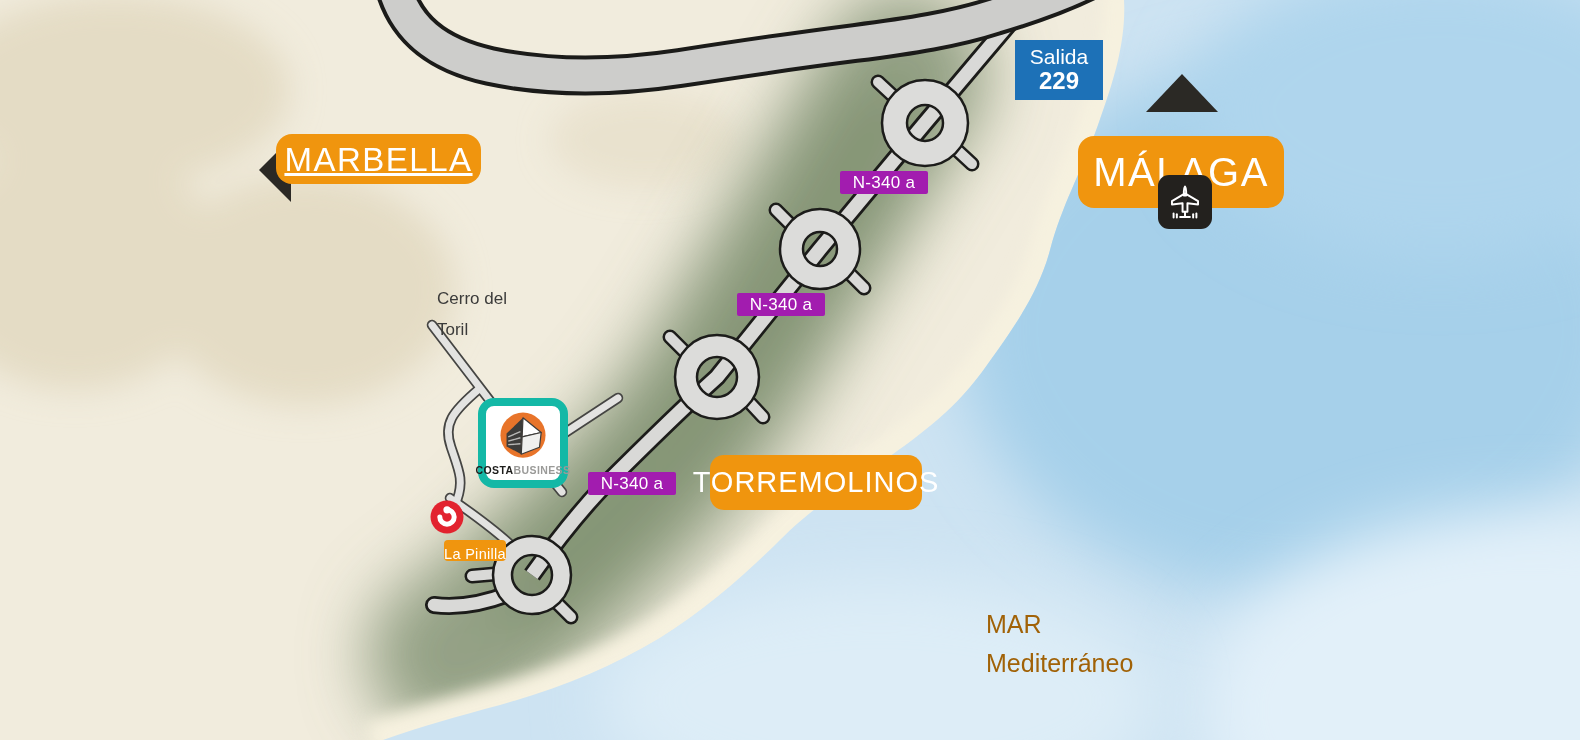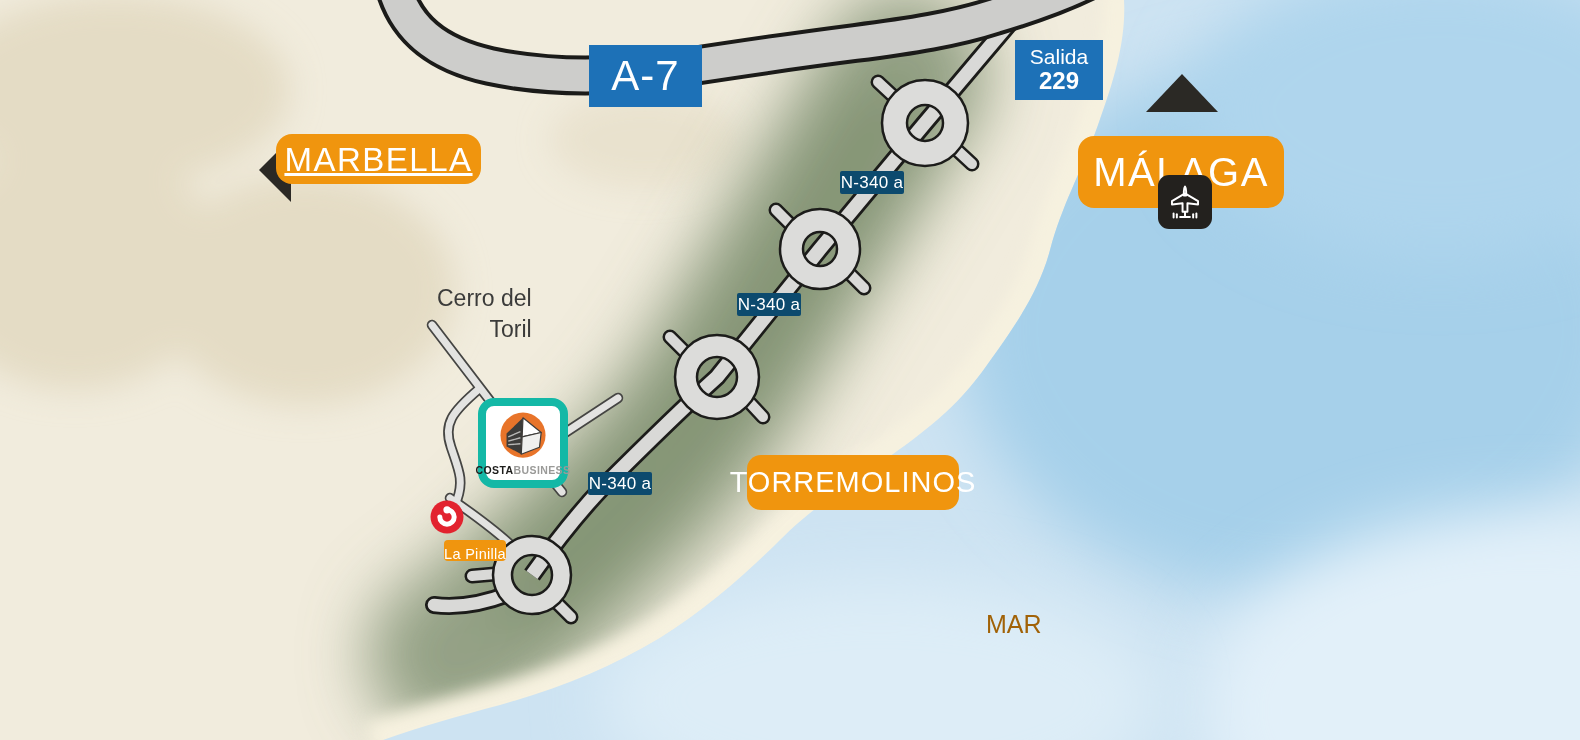--- a/index.html
+++ b/index.html
@@ -18,44 +18,44 @@
   .sign-blue{
     position:absolute;background:#1D71B7;color:#fff;
     display:flex;align-items:center;justify-content:center;
     flex-direction:column;line-height:1.08;
   }
   #sign-a7{left:589px;top:45px;width:113px;height:62px;font-size:42px;letter-spacing:1px;}
   #sign-salida{left:1015px;top:40px;width:88px;height:60px;font-size:21px;}
   #sign-salida .exit-number{font-weight:bold;font-size:24px;}
   #sign-marbella{left:276px;top:134px;width:205px;height:50px;font-size:33px;text-decoration:underline;}
   #sign-malaga{left:1078px;top:100px;width:206px;height:72px;font-size:40px;margin-top:36px;}
-  #sign-torremolinos{left:747px;top:455px;width:212px;height:55px;font-size:29px;letter-spacing:1px;border-radius:14px;}
+  #sign-torremolinos{left:710px;top:455px;width:212px;height:55px;font-size:29px;letter-spacing:1px;border-radius:14px;}
   #sign-lapinilla{left:444px;top:540px;width:62px;height:21px;font-size:14.5px;letter-spacing:.3px;border-radius:4px;align-items:flex-end;}
   .arrow-left{
     position:absolute;left:259px;top:138px;width:0;height:0;
     border-top:32px solid transparent;border-bottom:32px solid transparent;
     border-right:32px solid #2B2925;
   }
   .arrow-up{
     position:absolute;left:1146px;top:74px;width:0;height:0;
     border-left:36px solid transparent;border-right:36px solid transparent;
     border-bottom:38px solid #2B2925;
   }
   
   .road-label{
-    position:absolute;background:#0c4a6e;color:#fff;width:64px;height:23px;
+    position:absolute;background:#a21caf;color:#fff;width:88px;height:23px;
     display:flex;align-items:center;justify-content:center;
     font-size:17px;border-radius:2px;letter-spacing:.3px;
   }
   #n340-1{left:840px;top:171px;}
   #n340-2{left:737px;top:293px;}
   #n340-3{left:588px;top:472px;}
   
   .place{position:absolute;color:#3B3B3A;}
-  #place-cerro{left:437px;top:283px;font-size:23px;line-height:31px;text-align:right;}
+  #place-cerro{left:437px;top:283px;font-size:17px;line-height:31px;}
   #place-mar{left:986px;top:605px;font-size:25px;line-height:39px;color:#a16207;}
   
   #logo-box{
     position:absolute;left:478px;top:398px;width:90px;height:90px;
     background:#fff;border:8px solid #14b8a6;border-radius:16px;box-sizing:border-box;
     display:flex;flex-direction:column;align-items:center;justify-content:flex-start;
   }
   #logo-box svg{margin-top:4px;}
   .logo-text{font-size:10.5px;font-weight:bold;letter-spacing:.4px;line-height:1;margin-top:3px;white-space:nowrap;}
   .logo-text .p1{color:#1D1D1B;}
@@ -189,23 +189,20 @@
       <path d="M 493,575 a 39,39 0 1 0 78,0 a 39,39 0 1 0 -78,0 Z M 512,575 a 20,20 0 1 0 40,0 a 20,20 0 1 0 -40,0 Z"></path>
     </g>
 
     <g>
       <circle cx="447" cy="517" r="16.5" fill="#E2232F"></circle>
       <path d="M 447,509.8 A 7.2,7.2 0 1 1 439.8,517" fill="none" stroke="#fff" stroke-width="5" stroke-linecap="round"></path>
       <circle cx="447" cy="509.8" r="3.6" fill="#fff"></circle>
     </g>
   </svg>
 
-  <div class="sign-blue" id="sign-a7">
-    <span>A-7</span>
-  </div>
 
   <div class="sign-blue" id="sign-salida">
     <span>Salida</span>
     <span class="exit-number">229</span>
   </div>
 
   <div class="arrow-left"></div>
   <div class="sign" id="sign-marbella">
     <span>MARBELLA</span>
   </div>
@@ -245,20 +242,21 @@
   <div class="road-label" id="n340-3">
     <span>N-340 a</span>
   </div>
 
   <div class="place" id="place-cerro">
     <div>Cerro del</div>
     <div>Toril</div>
   </div>
   <div class="place" id="place-mar">
     <div>MAR</div>
+    <div>Mediterráneo</div>
   </div>
 
   <div id="logo-box">
     <svg width="52" height="52" viewBox="0 0 60 60">
       <circle cx="30" cy="29" r="26" fill="#E8742A"></circle>
       <polygon points="11,27 30,9 28,51 11,42" fill="#3D3C3A"></polygon>
       <polygon points="30,9 51,26 29,31" fill="#FFFFFF" stroke="#3D3C3A" stroke-width="1.4" stroke-linejoin="round"></polygon>
       <polygon points="51,26 49,43 28,51 29,31" fill="#F0F0EE" stroke="#3D3C3A" stroke-width="1.4" stroke-linejoin="round"></polygon>
       <path d="M 13,31 L 27,25 M 13,36 L 27,32 M 13,40 L 27,39" stroke="#B9B9B7" stroke-width="1.6"></path>
     </svg>

